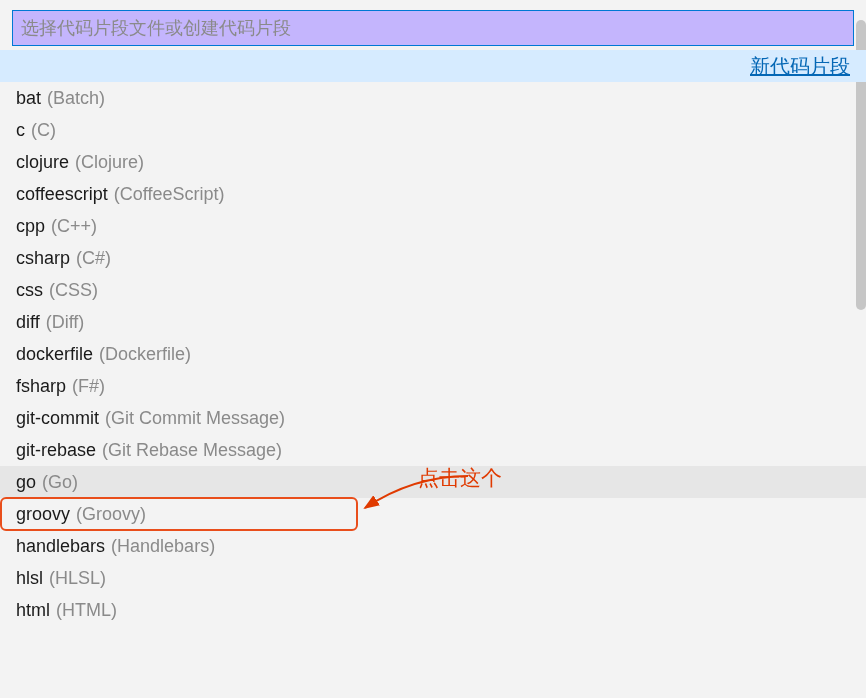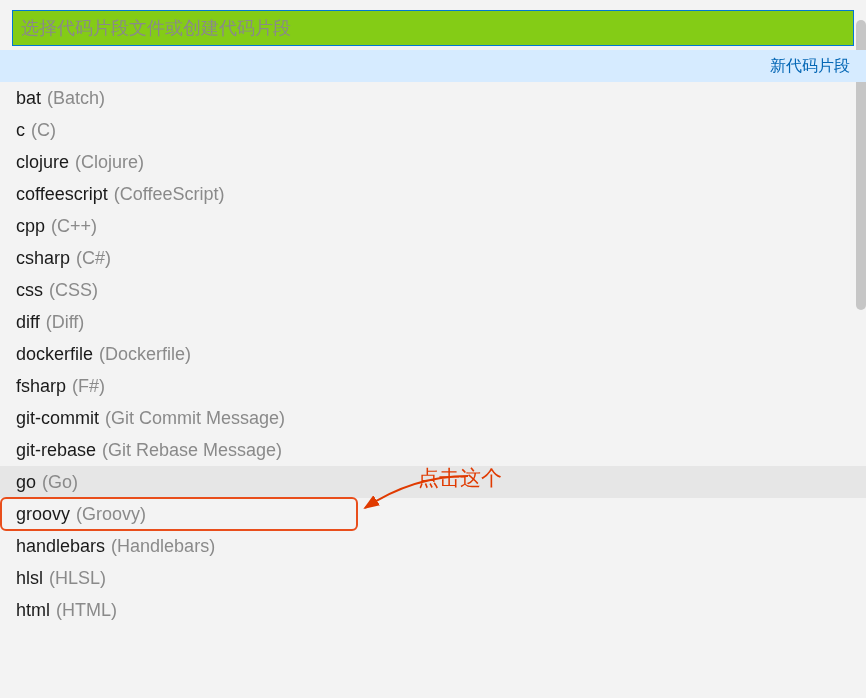--- a/index.html
+++ b/index.html
@@ -13,21 +13,21 @@
     }
     .container {
       position: relative;
       width: 100%;
       height: 100%;
     }
     .searchbox {
       margin: 10px 12px 4px 12px;
       height: 36px;
       border: 1px solid #0078d4;
-      background: #84cc16;
+      background: #c4b5fd;
       display: flex;
       align-items: center;
       padding: 12px 8px;
     }
     .searchbox input {
       border: none;
       outline: none;
       width: 100%;
       font-size: 18px;
       color: #333;
@@ -58,21 +58,22 @@
     .list-item .name {
       color: #1a1a1a;
     }
     .list-item .desc {
       color: #8a8a8a;
       margin-left: 6px;
     }
     .list-item .right-label {
       margin-left: auto;
       color: #0567b5;
-      font-size: 16px;
+      font-size: 20px;
+      text-decoration: underline;
     }
     .go-outline {
       position: absolute;
       border: 2px solid #e94e1b;
       border-radius: 6px;
       pointer-events: none;
       left: 0;
       width: 358px;
       height: 34px;
     }

